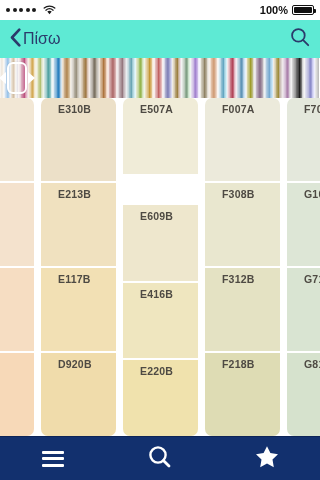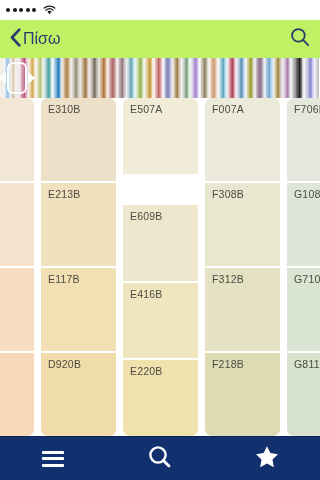--- a/index.html
+++ b/index.html
@@ -39,21 +39,21 @@
   .sb-batt i { display:block; height:100%; background:#111; border-radius:1px; }
   .sb-batt:after {
     content:""; position:absolute; right:-3px; top:3px;
     width:2px; height:4px; background:#111; border-radius:0 1px 1px 0;
   }
 
   
   .navbar {
     height:38px; width:100%;
     display:flex; align-items:center;
-    background:#bef264;
+    background:#5eead4;
     padding:0 10px;
     position:relative;
   }
   .nav-back { display:flex; align-items:center; gap:2px; cursor:pointer; }
   .nav-back .chev { display:block; }
   .nav-back .lbl { font-size:16px; color:#2b3a6b; letter-spacing:0; }
   .nav-title {
     position:absolute; left:0; right:0; text-align:center;
     font-size:15.5px; color:#6a6a6a; font-weight:400;
     pointer-events:none;
@@ -90,21 +90,22 @@
     background:#ffffff; overflow:hidden;
   }
   .col {
     position:absolute; top:0; bottom:0;
     display:flex; flex-direction:column;
     border-radius:7px; overflow:hidden;
   }
   .cell {
     flex:1 1 0; position:relative;
     border-bottom:2px solid #ffffff;
-    padding:5px 0 0 7px;
+    padding:5px 0 0 17px;
+    font-weight:bold;
   }
   .cell:last-child { border-bottom:none; }
   .cell .code {
     font-size:10.5px; color:#4e4a43; letter-spacing:0.2px;
     font-family:"Liberation Sans", sans-serif;
   }
 
   
   .toolbar {
     position:absolute; left:0; right:0; bottom:0; height:44px;
@@ -134,20 +135,26 @@
         <span class="sb-dot"></span>
         <span class="sb-dot"></span>
       </div>
       <span class="sb-wifi">
         <svg width="13" height="10" viewBox="0 0 13 10">
           <path d="M6.5 9.2 L4.3 6.6 a3.4 3.4 0 0 1 4.4 0 Z" fill="#1a1a1a"></path>
           <path d="M2.9 5.2 a5.6 5.6 0 0 1 7.2 0" stroke="#1a1a1a" stroke-width="1.3" fill="none" stroke-linecap="round"></path>
           <path d="M1.2 3.1 a8.4 8.4 0 0 1 10.6 0" stroke="#1a1a1a" stroke-width="1.3" fill="none" stroke-linecap="round"></path>
         </svg>
       </span>
+    </div>
+    <div class="sb-right">
+      <span>100%</span>
+      <span class="sb-batt">
+          <i></i>
+        </span>
     </div>
   </div>
 
   <div class="navbar">
     <div class="nav-back">
       <span class="chev">
         <svg width="11" height="19" viewBox="0 0 11 19">
           <path d="M9.3 1.6 L2 9.5 L9.3 17.4" stroke="#2b3a6b" stroke-width="2.6" fill="none" stroke-linecap="round" stroke-linejoin="round"></path>
         </svg>
       </span>

